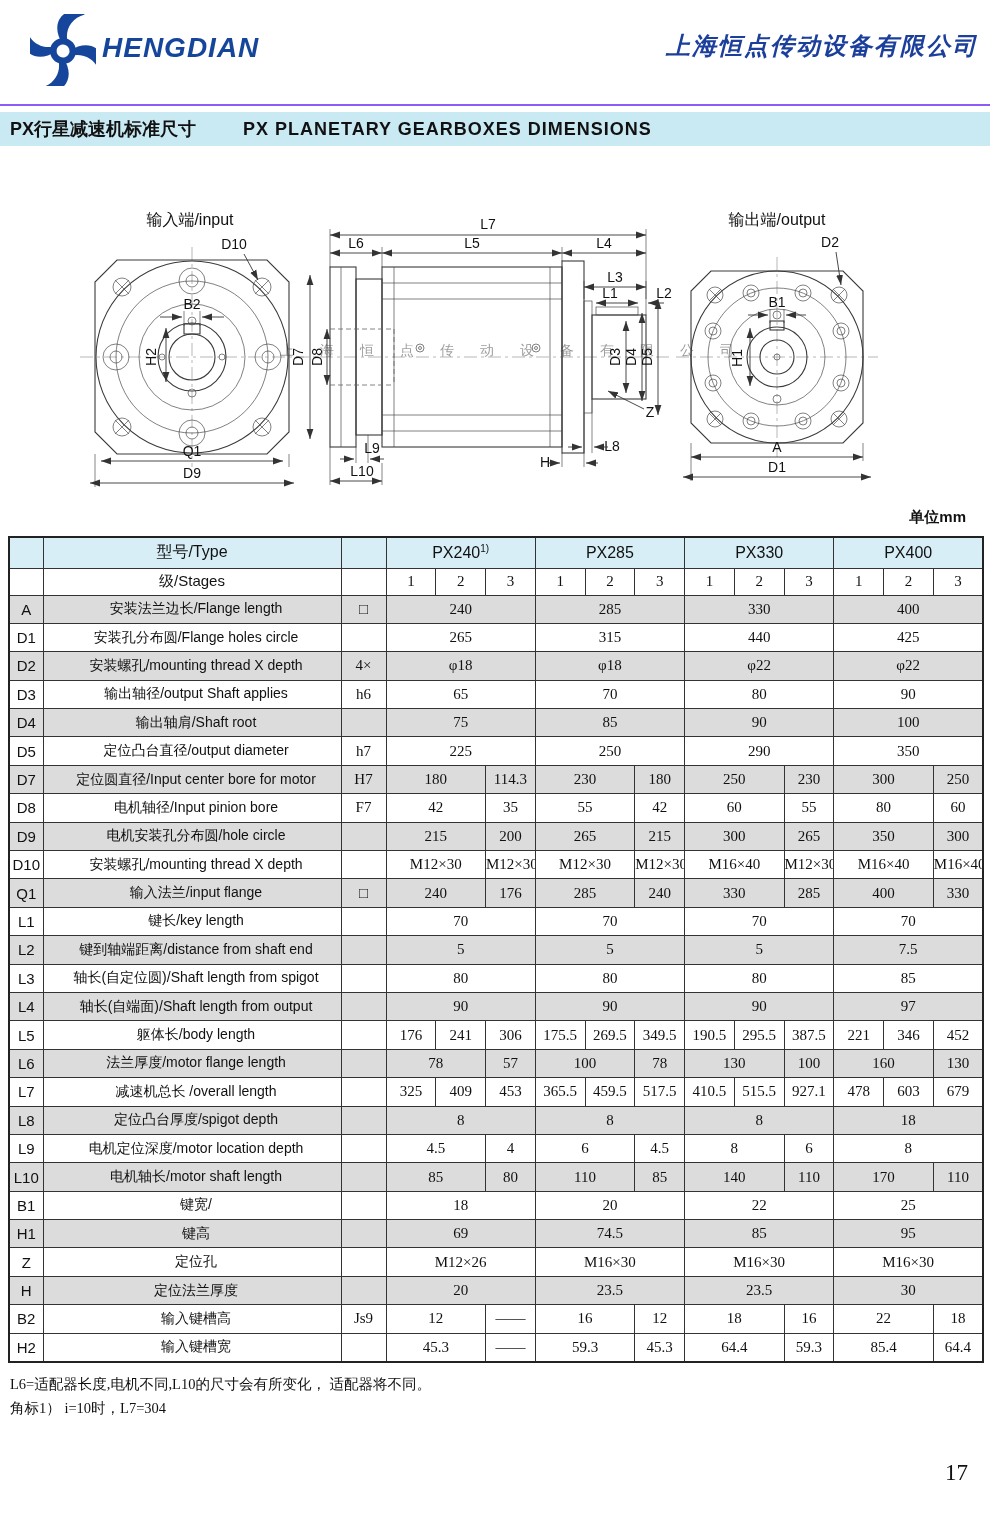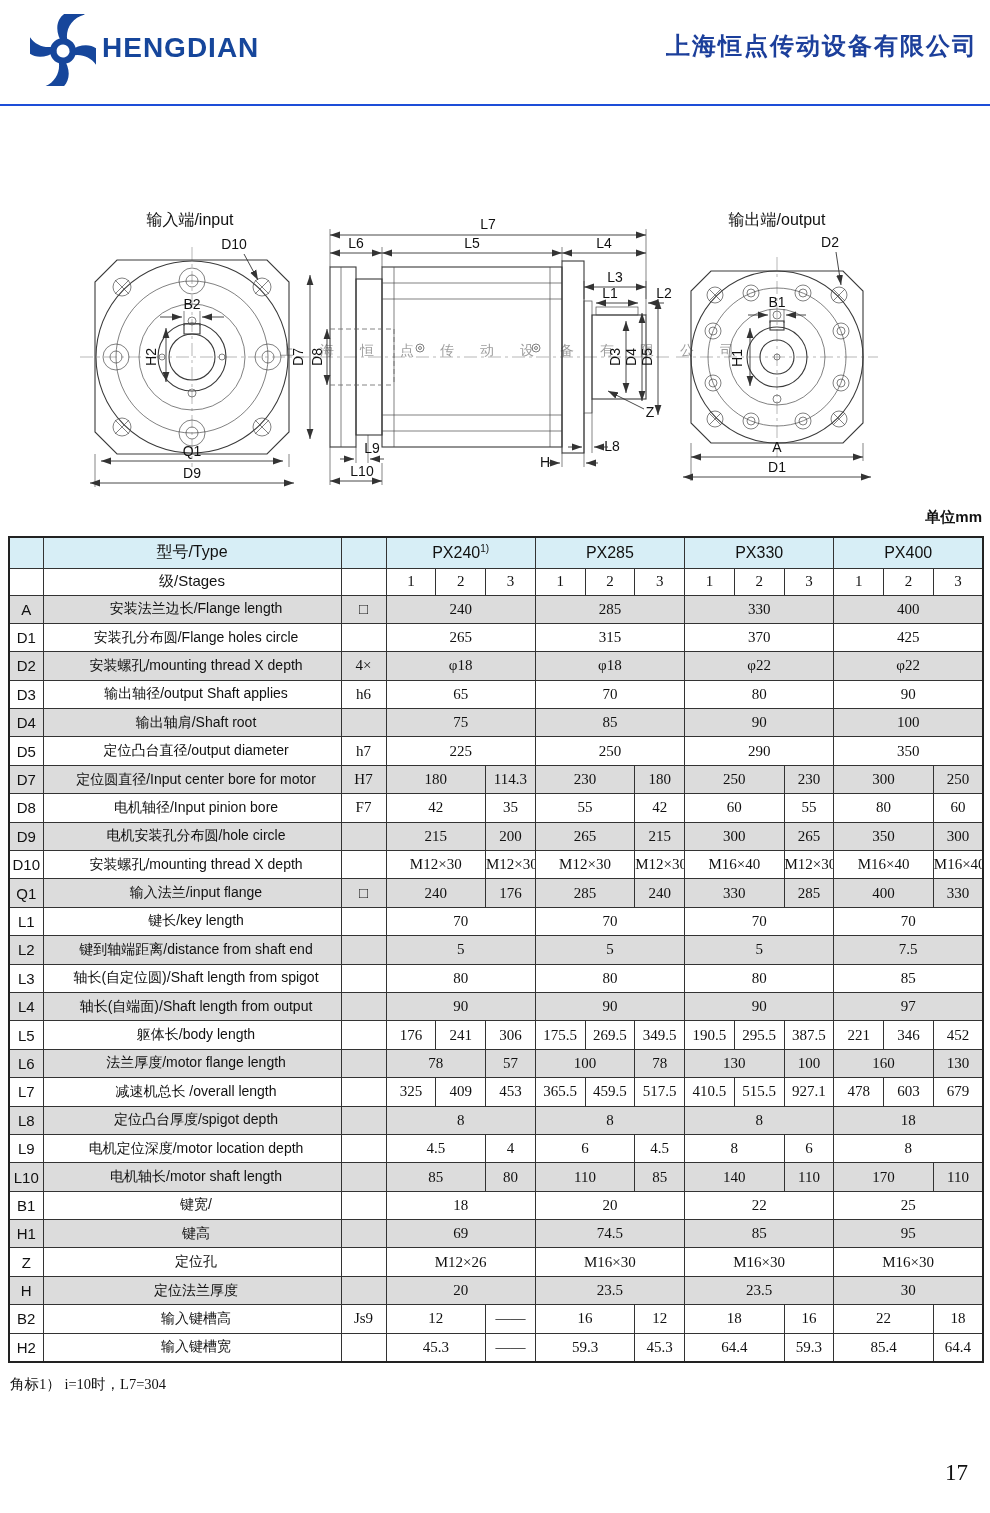--- a/index.html
+++ b/index.html
@@ -1,20 +1,20 @@
 <!DOCTYPE html>
 <html><head>
 <meta charset="utf-8">
 <style>
   html,body{margin:0;padding:0;background:#888;}
   .page{position:relative;width:990px;height:1513px;background:#fff;
         font-family:"Liberation Sans",sans-serif;color:#111;overflow:hidden;margin:0 auto;}
 
   
-  .hdr{position:absolute;top:0;left:0;width:990px;height:104px;border-bottom:2px solid #1d4ed8;background:#fff;}
+  .hdr{position:absolute;top:0;left:0;width:990px;height:104px;border-bottom:2px solid #8b5cf6;background:#fff;font-style:italic;}
   .logo-svg{position:absolute;left:30px;top:14px;}
   .logo-text{position:absolute;left:102px;top:32px;font-size:28px;font-weight:600;
              letter-spacing:1px;color:#16469b;}
   .company{position:absolute;right:12px;top:30px;font-size:24px;font-weight:bold;
            font-family:"Liberation Serif",serif;color:#1c3f9b;letter-spacing:2px;}
 
   
   .titlebar{position:absolute;top:112px;left:0;width:990px;height:34px;background:#c9e9f3;
             line-height:34px;font-size:18px;font-weight:bold;white-space:nowrap;}
   .titlebar .zh{margin-left:10px;}
@@ -26,21 +26,21 @@
   .drawing .vtitle{font-size:16px;}
   .ol{fill:none;stroke:#3a3a3a;stroke-width:1.1;}
   .thin{fill:none;stroke:#4a4a4a;stroke-width:0.7;}
   .cl{fill:none;stroke:#999;stroke-width:0.7;stroke-dasharray:13 4 3 4;}
   .dashl{fill:none;stroke:#666;stroke-width:0.8;stroke-dasharray:5 3;}
   .dim{fill:none;stroke:#333;stroke-width:0.9;}
   .ext{fill:none;stroke:#333;stroke-width:0.6;}
   .wm{font-size:52px;letter-spacing:26px;fill:#aebdc6;opacity:0.42;}
 
   
-  .unit{position:absolute;top:508px;right:8px;font-size:15px;font-weight:bold;}
+  .unit{position:absolute;top:508px;right:24px;font-size:15px;font-weight:bold;}
 
   
   table.dims{position:absolute;left:8px;top:536px;width:974px;border-collapse:collapse;
              table-layout:fixed;border:2px solid #222;}
   table.dims th,table.dims td{border:1px solid #333;padding:0;text-align:center;
              vertical-align:middle;white-space:nowrap;overflow:hidden;font-weight:normal;}
   table.dims thead tr.r1{height:31px;background:#d7eef6;font-size:16px;}
   table.dims thead tr.r1 th{font-weight:normal;margin-left:44px;}
   table.dims thead tr.r2{height:27px;background:#fff;}
   table.dims thead tr.r2 th{font-family:"Liberation Serif",serif;font-size:15px;}
@@ -70,20 +70,24 @@
         <path d="M2,-6 C -6,-34 20,-44 32,-28 C 17,-29 7,-18 7,-5 Z" transform="rotate(180)"></path>
         <path d="M2,-6 C -6,-34 20,-44 32,-28 C 17,-29 7,-18 7,-5 Z" transform="rotate(270)"></path>
         <circle r="13" fill="#16469b"></circle>
         <circle r="6.5" fill="#ffffff"></circle>
       </g>
     </svg>
     <div class="logo-text">HENGDIAN</div>
     <div class="company">上海恒点传动设备有限公司</div>
   </div>
 
+  <div class="titlebar">
+    <span class="zh">PX行星减速机标准尺寸</span>
+    <span class="en">PX PLANETARY GEARBOXES DIMENSIONS</span>
+  </div>
 
   <svg class="drawing" width="990" height="314" viewBox="0 0 990 314">
     <defs>
       <marker id="ar" markerWidth="11" markerHeight="8" refX="10" refY="4" orient="auto-start-reverse" markerUnits="userSpaceOnUse">
         <path d="M0,0.6 L10,4 L0,7.4 Z" fill="#333"></path>
       </marker>
     </defs>
 
     <text class="wm" x="520" y="160" text-anchor="middle">上海恒点传动设备有限公司</text>
 
@@ -364,21 +368,21 @@
           <td class="val" colspan="3">285</td>
           <td class="val" colspan="3">330</td>
           <td class="val" colspan="3">400</td>
         </tr>
         <tr>
           <td class="key">D1</td>
           <td class="desc">安装孔分布圆/Flange holes circle</td>
           <td class="sym"></td>
           <td class="val" colspan="3">265</td>
           <td class="val" colspan="3">315</td>
-          <td class="val" colspan="3">370</td>
+          <td class="val" colspan="3">440</td>
           <td class="val" colspan="3">425</td>
         </tr>
         <tr class="grey">
           <td class="key">D2</td>
           <td class="desc">安装螺孔/mounting thread X depth</td>
           <td class="sym">4×</td>
           <td class="val" colspan="3">φ18</td>
           <td class="val" colspan="3">φ18</td>
           <td class="val" colspan="3">φ22</td>
           <td class="val" colspan="3">φ22</td>
@@ -651,18 +655,19 @@
           <td class="val">45.3</td>
           <td class="val" colspan="2">64.4</td>
           <td class="val">59.3</td>
           <td class="val" colspan="2">85.4</td>
           <td class="val">64.4</td>
         </tr>
       </tbody>
   </table>
 
   <div class="notes">
+    <div>L6=适配器长度,电机不同,L10的尺寸会有所变化， 适配器将不同。</div>
     <div>角标1）  i=10时，L7=304</div>
   </div>
 
   <div class="pageno">17</div>
 
 </div>
 
 </body></html>

